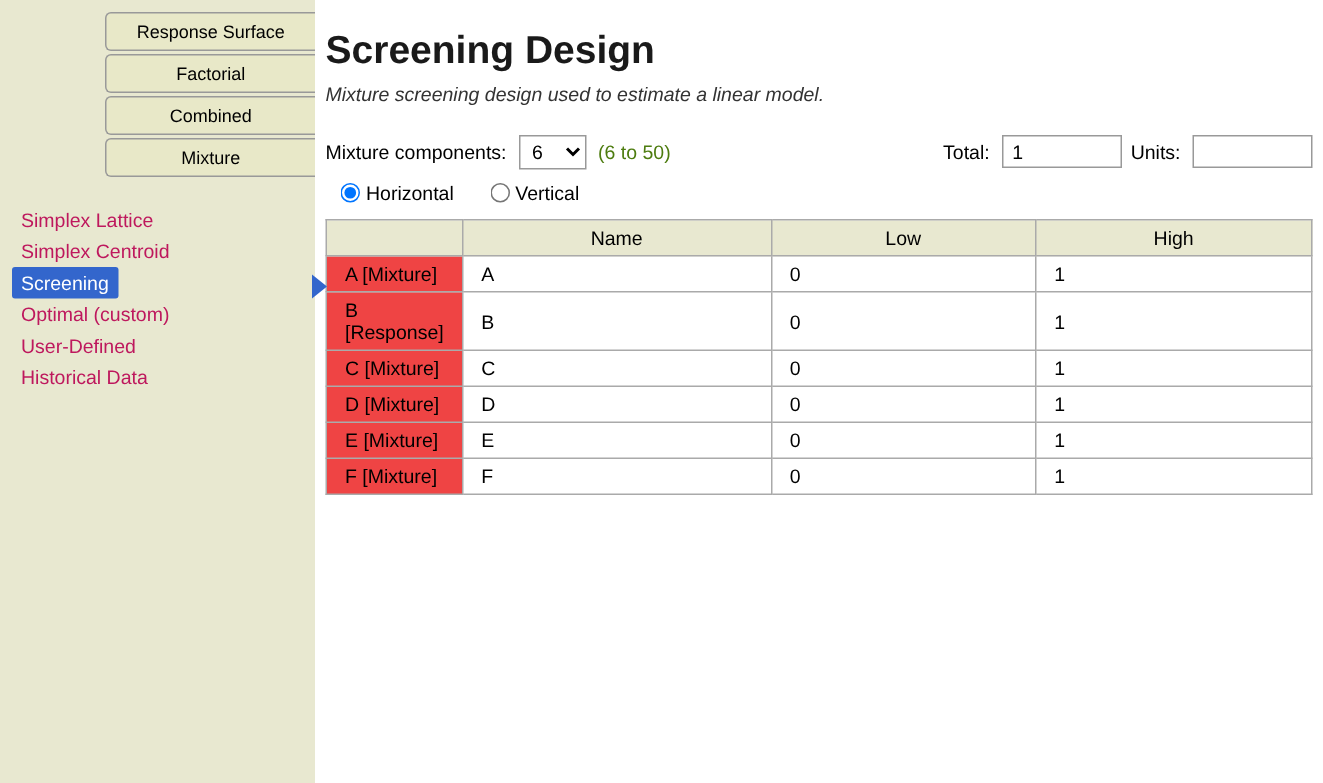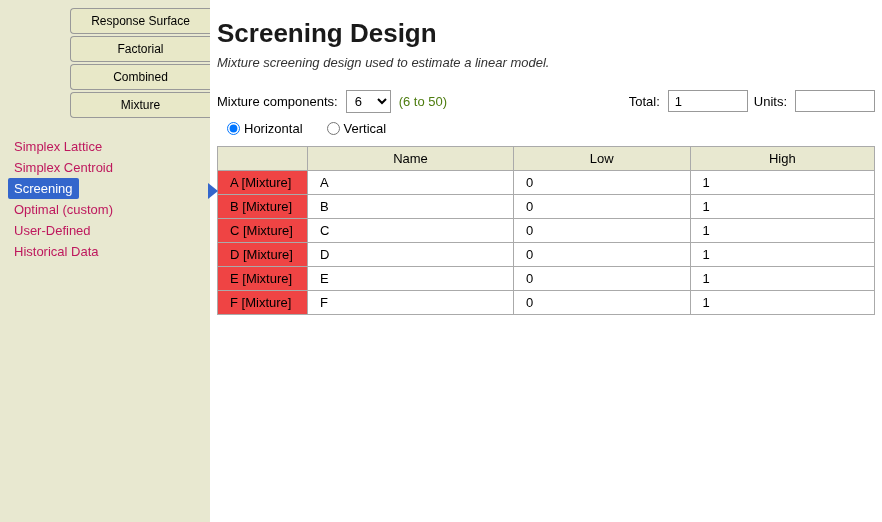--- a/index.html
+++ b/index.html
@@ -288,21 +288,21 @@
       </tr>
     </thead>
     <tbody id="table-body">
     <tr>
       <td>A [Mixture]</td>
       <td class="editable" contenteditable="true" style="">A</td>
       <td class="editable" contenteditable="true" style="">0</td>
       <td class="editable" contenteditable="true" style="">1</td>
     </tr>
         <tr>
-      <td>B [Mixture]</td>
+      <td>B [Response]</td>
       <td class="editable" contenteditable="true" style="">B</td>
       <td class="editable" contenteditable="true" style="">0</td>
       <td class="editable" contenteditable="true" style="">1</td>
     </tr>
         <tr>
       <td>C [Mixture]</td>
       <td class="editable" contenteditable="true" style="">C</td>
       <td class="editable" contenteditable="true" style="">0</td>
       <td class="editable" contenteditable="true" style="">1</td>
     </tr>

